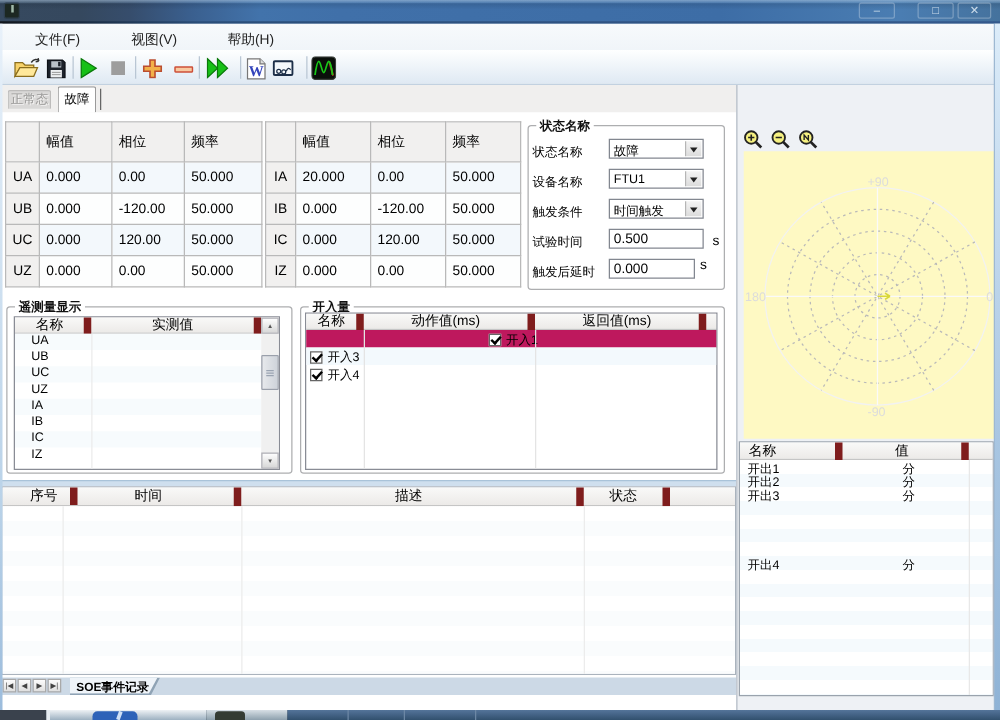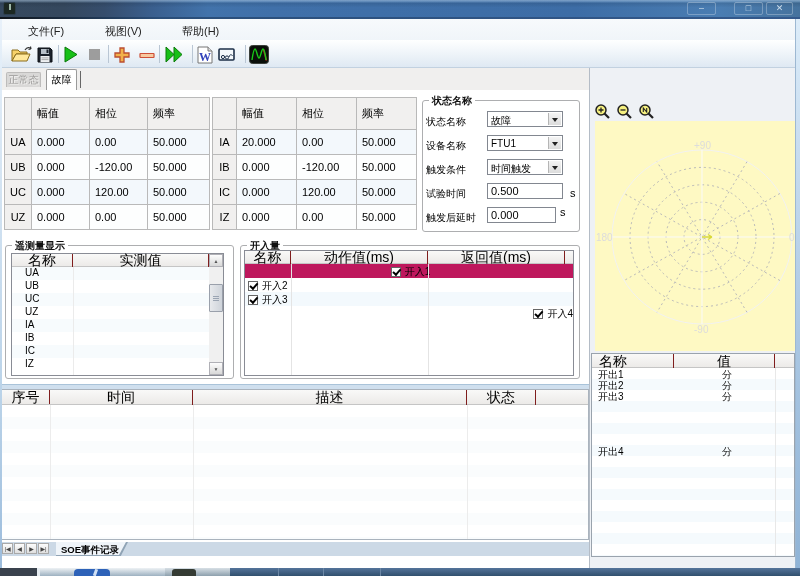--- a/index.html
+++ b/index.html
@@ -36,21 +36,21 @@
 .gleg{position:absolute;top:-7px;left:6px;background:#fff;padding:0 3px;font-size:10px;font-weight:bold;color:#111;}
 
 .combo{position:absolute;height:16px;background:#fff;border:1px solid #828790;}
 .combo .cbtxt{position:absolute;left:3px;top:2px;font-size:10px;}
 .combo .cbtn{position:absolute;right:1px;top:1px;bottom:1px;width:13px;background:linear-gradient(#f4f4f4,#dcdcdc);border-left:1px solid #b5b5b5;}
 .combo .cbtn:before{content:"";position:absolute;left:3px;top:5px;border-left:3.5px solid transparent;border-right:3.5px solid transparent;border-top:4px solid #222;}
 .field{position:absolute;height:16px;background:#fff;border:1px solid #828790;font-size:11px;padding:1px 0 0 3px;}
 
 .lt{position:absolute;background:#fff;border:1px solid #898c95;}
 .lt .hdr{position:absolute;left:0;top:0;right:0;height:13px;background:linear-gradient(#f9f9f8,#eceae8);border-bottom:1px solid #c5c5c5;}
-.lt .hcell{position:absolute;top:0;height:13px;font-size:14px;text-align:center;line-height:13px;border-right:1px solid #7f1d1d;}
+.lt .hcell{position:absolute;top:0;height:13px;font-size:11px;text-align:center;line-height:13px;border-right:6px solid #7f1d1d;}
 
 .sb{position:absolute;width:14px;background:#f0f0f0;}
 .sbbtn{position:absolute;left:0;width:14px;height:13px;background:linear-gradient(#fdfdfd,#d8d8d8);border:1px solid #b0b0b6;text-align:center;font-size:5px;line-height:12px;color:#555;}
 .sbthumb{position:absolute;left:0;width:14px;background:linear-gradient(to right,#e7e9ec,#ced3da);border:1px solid #9aa0ab;border-radius:1px;}
 
 .cb{display:inline-block;width:10px;height:10px;background:#fff;border:1px solid #666;position:relative;vertical-align:-2px;margin-right:4px;}
 .cb:before{content:"";position:absolute;left:1px;top:1.2px;width:5.5px;height:3.2px;border-left:2px solid #000;border-bottom:2px solid #000;transform:rotate(-48deg);}
 
 .navb{position:absolute;top:1px;width:11px;height:11px;background:linear-gradient(#fcfcfc,#dfdfdf);border:1px solid #a9a9a9;font-size:6px;line-height:10px;text-align:center;color:#444;}
 #statusbar{left:0;top:556px;width:800px;height:12px;background:linear-gradient(#dcE9f5,#b9d2e8);border-top:1px solid #8fa8c0;}
@@ -263,33 +263,32 @@
   <div class="gbox" style="left:240px;top:245px;width:340px;height:134px;">
     <div class="gleg">开入量</div>
   </div>
   <div class="lt" style="left:244px;top:250px;width:330px;height:126px;">
     <div class="hdr"></div>
     <div class="hcell" style="left:0;width:46px;">名称</div>
     <div class="hcell" style="left:46px;width:137px;">动作值(ms)</div>
     <div class="hcell" style="left:183px;width:137px;">返回值(ms)</div>
     <div id="kairows" style="position:absolute;left:0;top:13px;right:0;bottom:0;font-size:10px;">
       <div style="height:14px;background:#be185d;padding:1px 0 0 3px;text-align:center;"><span class="cb"></span>开入1</div>
-      <div style="height:14px;padding:1px 0 0 3px;"><span class="cb"></span>开入2</div>
       <div style="height:14px;background:#f3f9fd;padding:1px 0 0 3px;"><span class="cb"></span>开入3</div>
-      <div style="height:14px;padding:1px 0 0 3px;text-align:right;"><span class="cb"></span>开入4</div>
+      <div style="height:14px;padding:1px 0 0 3px;"><span class="cb"></span>开入4</div>
       <div style="position:absolute;left:46px;top:0;bottom:0;width:1px;background:#e4e4e4;"></div>
       <div style="position:absolute;left:183px;top:0;bottom:0;width:1px;background:#e4e4e4;"></div>
     </div>
   </div>
 
   <div class="abs" style="left:0;top:384px;width:589px;height:5px;background:#cfdfee;border-top:1px solid #a9c3d9;"></div>
 
   <div class="lt" style="left:1px;top:389px;width:588px;height:151px;border-color:#aab3bd;">
     <div class="hdr" style="height:15px;"></div>
-    <div class="hcell" style="left:0;width:48px;height:14px;line-height:15px;">序号</div>
+    <div class="hcell" style="left:12px;width:48px;height:14px;line-height:15px;">序号</div>
     <div class="hcell" style="left:48px;width:143px;height:15px;line-height:15px;">时间</div>
     <div class="hcell" style="left:191px;width:274px;height:15px;line-height:15px;">描述</div>
     <div class="hcell" style="left:465px;width:69px;height:15px;line-height:15px;">状态</div>
     <div id="botrows" style="position:absolute;left:0;top:15px;right:0;bottom:0;background:repeating-linear-gradient(#ffffff 0px,#ffffff 12px,#fafcfd 12px,#fafcfd 24px);">
       <div style="position:absolute;left:48px;top:0;bottom:0;width:1px;background:#ececec;"></div>
       <div style="position:absolute;left:191px;top:0;bottom:0;width:1px;background:#ececec;"></div>
       <div style="position:absolute;left:465px;top:0;bottom:0;width:1px;background:#ececec;"></div>
     </div>
   </div>
 

